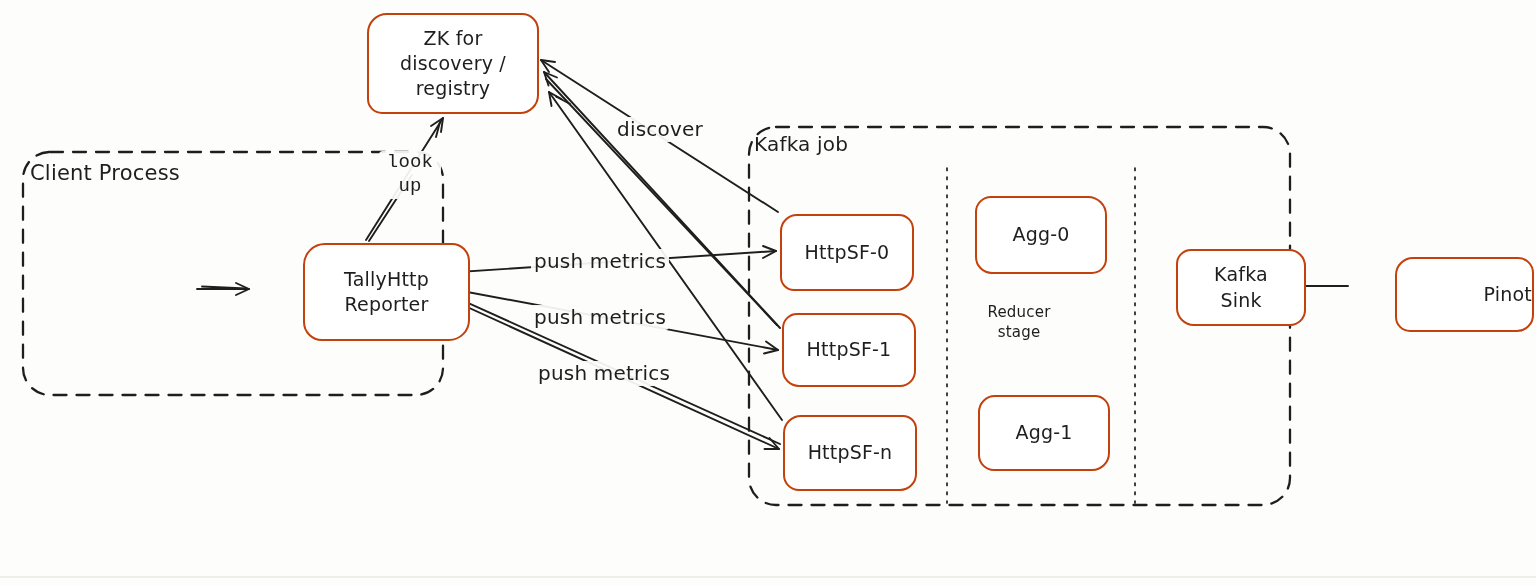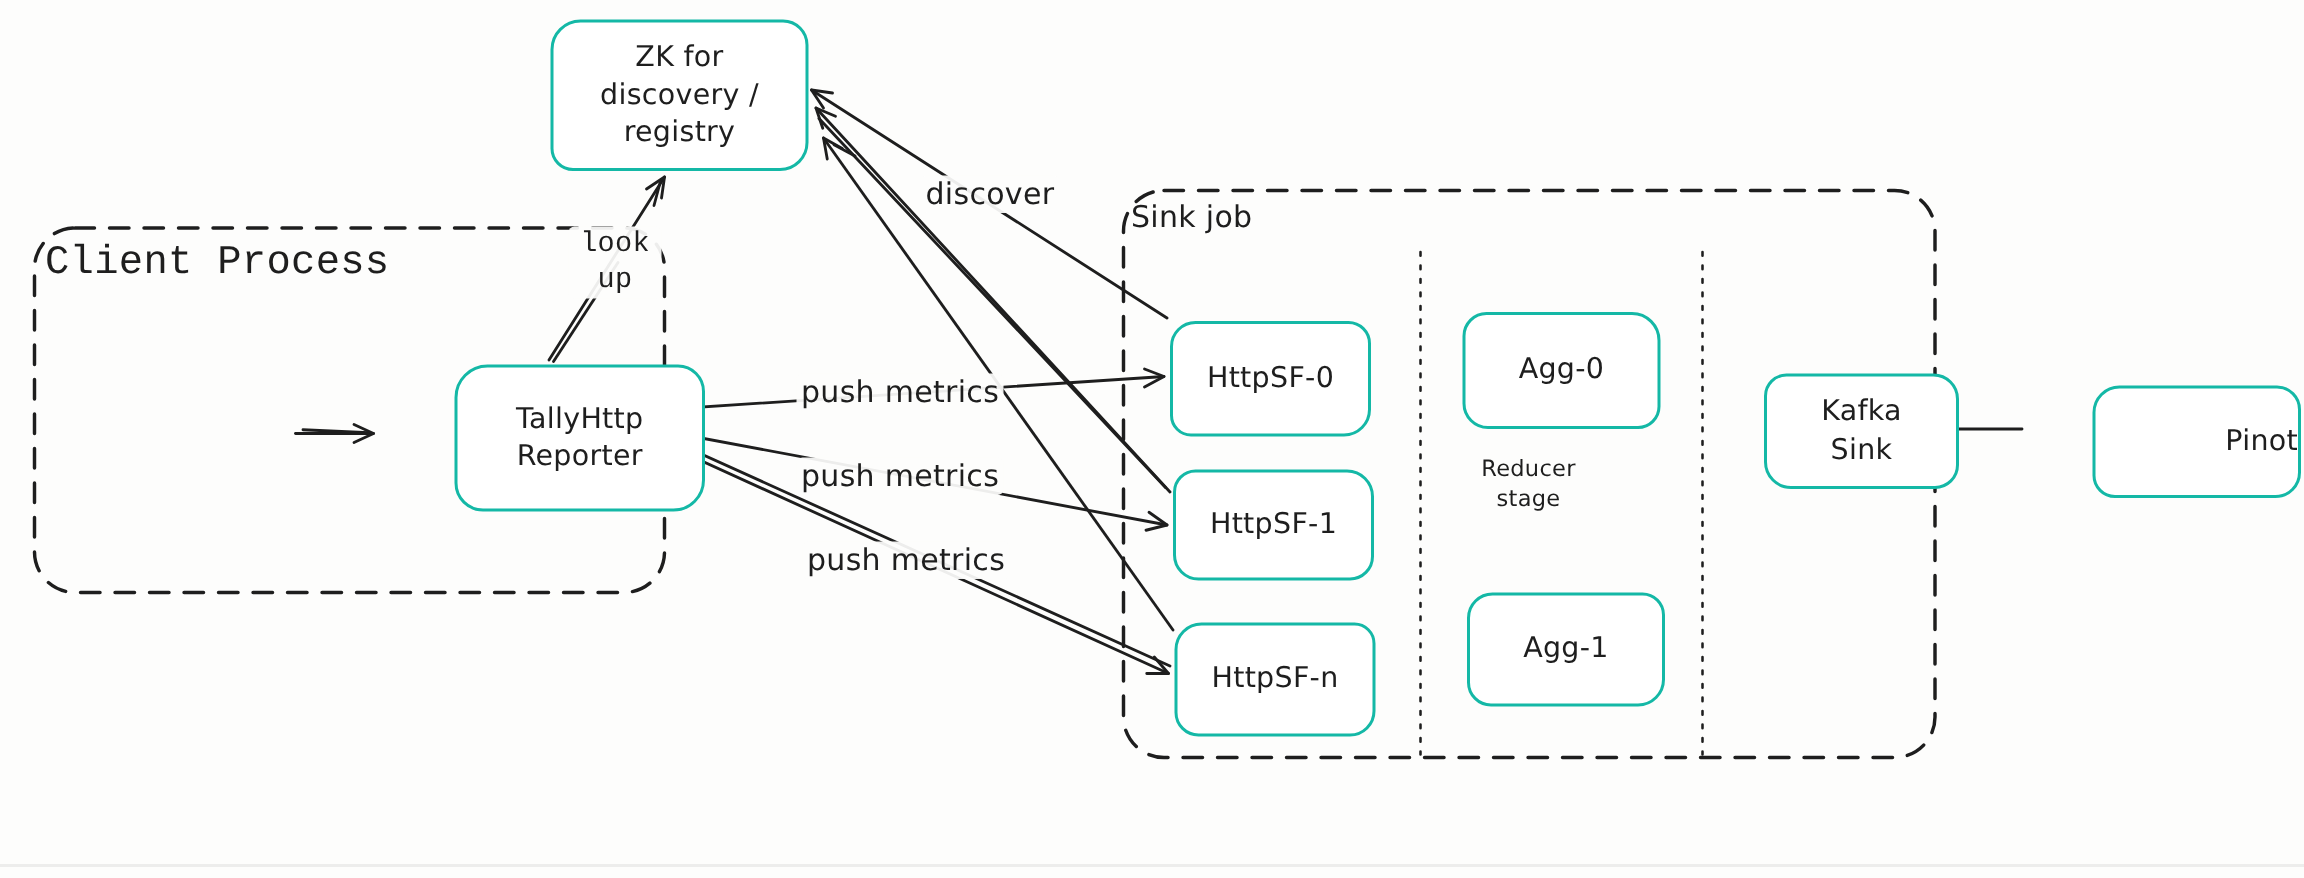--- a/index.html
+++ b/index.html
@@ -5,21 +5,21 @@
   html,body{margin:0;padding:0;}
   body{
     width:1536px;height:585px;overflow:hidden;
     background:#fdfdfc;color:#1e1e1e;
     font-family:"DejaVu Sans",sans-serif;
   }
   .canvas{position:relative;width:1536px;height:585px;}
   svg.layer{position:absolute;left:0;top:0;z-index:1;}
   .node{
     position:absolute;z-index:2;
-    background:#ffffff;border:2px solid #14b8a6;
+    background:#ffffff;border:2px solid #c2410c;
     display:flex;align-items:center;justify-content:center;
     text-align:center;white-space:pre-line;
     font-size:19px;line-height:1.32;letter-spacing:.2px;
   }
   .lbl{
     position:absolute;z-index:3;
     white-space:pre-line;line-height:1.25;
     font-size:20px;letter-spacing:.2px;
   }
   .halo{background:rgba(253,253,252,.93);padding:0 3px;border-radius:4px;}
@@ -84,22 +84,22 @@
       <polyline points="570,104 556,96.5"></polyline>
     </g>
 
     <g>
       <path d="M1348,286 L1282,286"></path>
       <polyline points="1295,280 1282,286 1295,292"></polyline>
       <path d="M1301,277 L1285,285"></path>
     </g>
   </svg>
 
-  <div class="lbl" style="left:30px;top:160px;font-size:27px;font-family:Liberation Mono, monospace;">Client Process</div>
-  <div class="lbl" style="left:754px;top:132px;">Sink job</div>
+  <div class="lbl" style="left:30px;top:160px;font-size:21px;">Client Process</div>
+  <div class="lbl" style="left:754px;top:132px;">Kafka job</div>
 
   <div class="lbl halo center" style="left:379px;top:151px;width:56px;font-size:19px;font-family:Liberation Mono, monospace;">look
 up</div>
   <div class="lbl halo" style="left:614px;top:117px;">discover</div>
   <div class="lbl halo" style="left:531px;top:249px;">push metrics</div>
   <div class="lbl halo" style="left:531px;top:305px;">push metrics</div>
   <div class="lbl halo" style="left:535px;top:361px;">push metrics</div>
   <div class="lbl center" style="left:967px;top:302px;width:104px;font-size:15px;line-height:1.35;">Reducer
 stage</div>
 
@@ -120,21 +120,21 @@
   </div>
 
   <div class="node" style="left:782px;top:313px;width:130px;height:70px;border-radius:15px 18px 16px 17px;">
     <span>HttpSF-1</span>
   </div>
 
   <div class="node" style="left:783px;top:415px;width:130px;height:72px;border-radius:18px 14px 17px 16px;text-align:center;">
     <span>HttpSF-n</span>
   </div>
 
-  <div class="node" style="left:975px;top:208px;width:128px;height:74px;border-radius:16px 19px 15px 17px;align-items:center;">
+  <div class="node" style="left:975px;top:196px;width:128px;height:74px;border-radius:16px 19px 15px 17px;align-items:center;">
     <span>Agg-0</span>
   </div>
 
   <div class="node" style="left:978px;top:395px;width:128px;height:72px;border-radius:17px 15px 18px 16px;">
     <span>Agg-1</span>
   </div>
 
   <div class="node" style="left:1152px;top:249px;width:126px;height:73px;border-radius:15px 17px 16px 18px;margin-left:24px;">
     <span>Kafka
 Sink</span>

